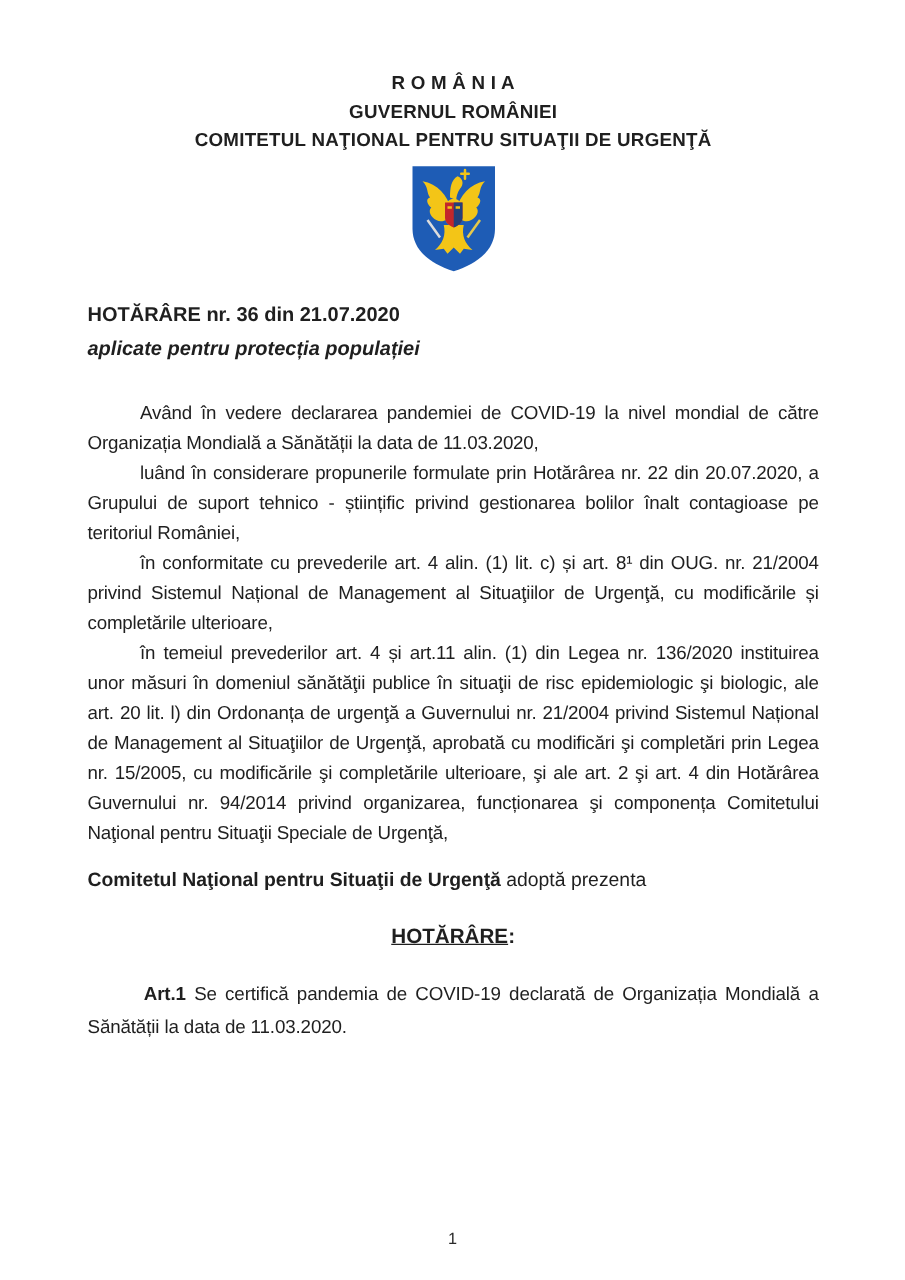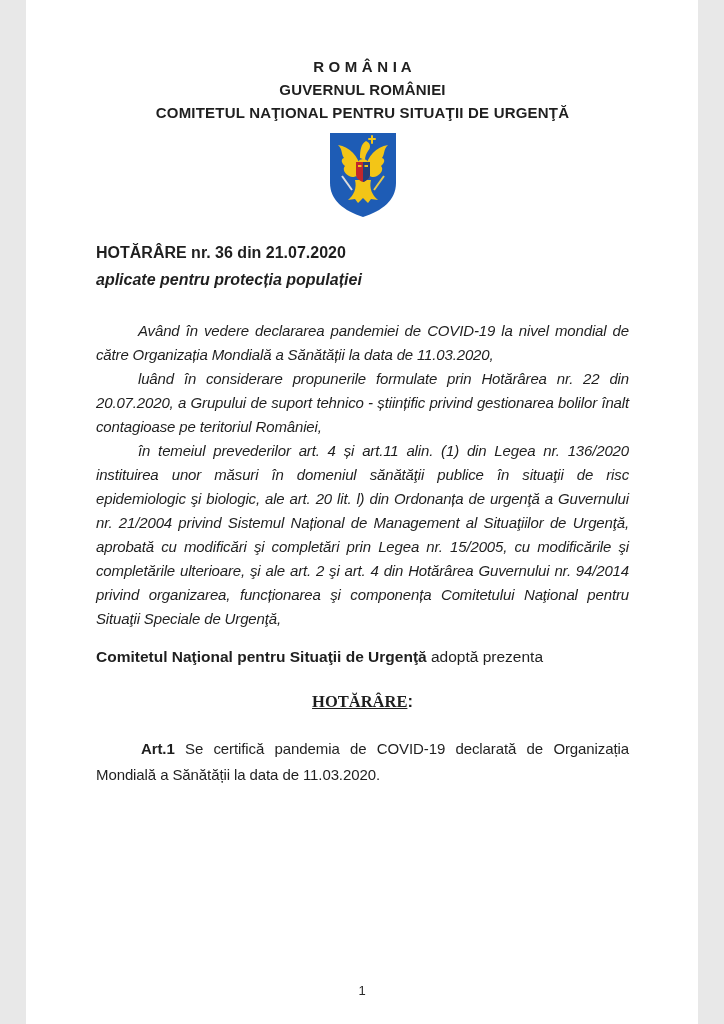--- a/index.html
+++ b/index.html
@@ -1,17 +1,17 @@
 <!DOCTYPE html>
 <html><head>
 <meta charset="utf-8">
 <style>
   html, body { margin: 0; padding: 0; background: #e8e8e8; }
   .page {
-    width: 672px;
+    width: 724px;
     height: 1024px;
     margin: 0 auto;
     background: #ffffff;
     position: relative;
     box-sizing: border-box;
     padding: 55px 69px 0 70px;
     font-family: "Liberation Sans", sans-serif;
     color: #1f1f1f;
     overflow: hidden;
   }
@@ -32,39 +32,38 @@
   }
 
   .title-block { margin-top: 22px; text-align: left; }
   .title-main  { font-size: 16px; font-weight: bold; line-height: 26px; }
   .title-sub   { font-size: 16px; font-weight: bold; font-style: italic; line-height: 27px; }
 
   .body-text { margin-top: 26px; }
   p.preamble {
     margin: 0;
     font-size: 15px;
-    font-style: italic;
     line-height: 24px;
     text-align: justify;
     text-indent: 42px;
     letter-spacing: -0.15px;
   }
   p.enactment {
     margin: 14px 0 0 0;
     font-size: 15.5px;
     line-height: 24px;
   }
   p.decision-heading {
     margin: 20px 0 0 0;
     font-size: 16.5px;
     line-height: 24px;
     text-align: center;
     font-weight: bold;
   }
-  p.decision-heading .u { text-decoration: underline; font-family: Liberation Serif, serif; }
+  p.decision-heading .u { text-decoration: underline; }
   p.article {
     margin: 22px 0 0 0;
     font-size: 15px;
     line-height: 26px;
     text-align: justify;
     text-indent: 45px;
     letter-spacing: -0.1px;
   }
   .page-number {
     position: absolute;
@@ -108,20 +107,21 @@
   </div>
 
   <div class="title-block">
     <div class="title-main">HOTĂRÂRE nr. 36 din 21.07.2020</div>
     <div class="title-sub">aplicate pentru protecția populației</div>
   </div>
 
   <main class="body-text">
     <p class="preamble">Având în vedere declararea pandemiei de COVID-19 la nivel mondial de către Organizația Mondială a Sănătății la data de 11.03.2020,</p>
     <p class="preamble">luând în considerare propunerile formulate prin Hotărârea nr. 22 din 20.07.2020, a Grupului de suport tehnico - științific privind gestionarea bolilor înalt contagioase pe teritoriul României,</p>
+    <p class="preamble">în conformitate cu prevederile art. 4 alin. (1) lit. c) și art. 8¹ din OUG. nr. 21/2004 privind Sistemul Național de Management al Situaţiilor de Urgenţă, cu modificările și completările ulterioare,</p>
     <p class="preamble">în temeiul prevederilor art. 4 și art.11 alin. (1) din Legea nr. 136/2020 instituirea unor măsuri în domeniul sănătăţii publice în situaţii de risc epidemiologic şi biologic, ale art. 20 lit. l) din Ordonanța de urgenţă a Guvernului nr. 21/2004 privind Sistemul Național de Management al Situaţiilor de Urgenţă, aprobată cu modificări şi completări prin Legea nr. 15/2005, cu modificările şi completările ulterioare, şi ale art. 2 şi art. 4 din Hotărârea Guvernului nr. 94/2014 privind organizarea, funcționarea şi componența Comitetului Naţional pentru Situaţii Speciale de Urgenţă,</p>
 
     <p class="enactment"><span class="bold">Comitetul Naţional pentru Situaţii de Urgenţă</span><span> adoptă prezenta</span></p>
 
     <p class="decision-heading"><span class="u">HOTĂRÂRE</span><span>:</span></p>
 
     <p class="article"><span class="bold">Art.1</span><span> Se certifică pandemia de COVID-19 declarată de Organizația Mondială a Sănătății la data de 11.03.2020.</span></p>
 
   </main>
 

